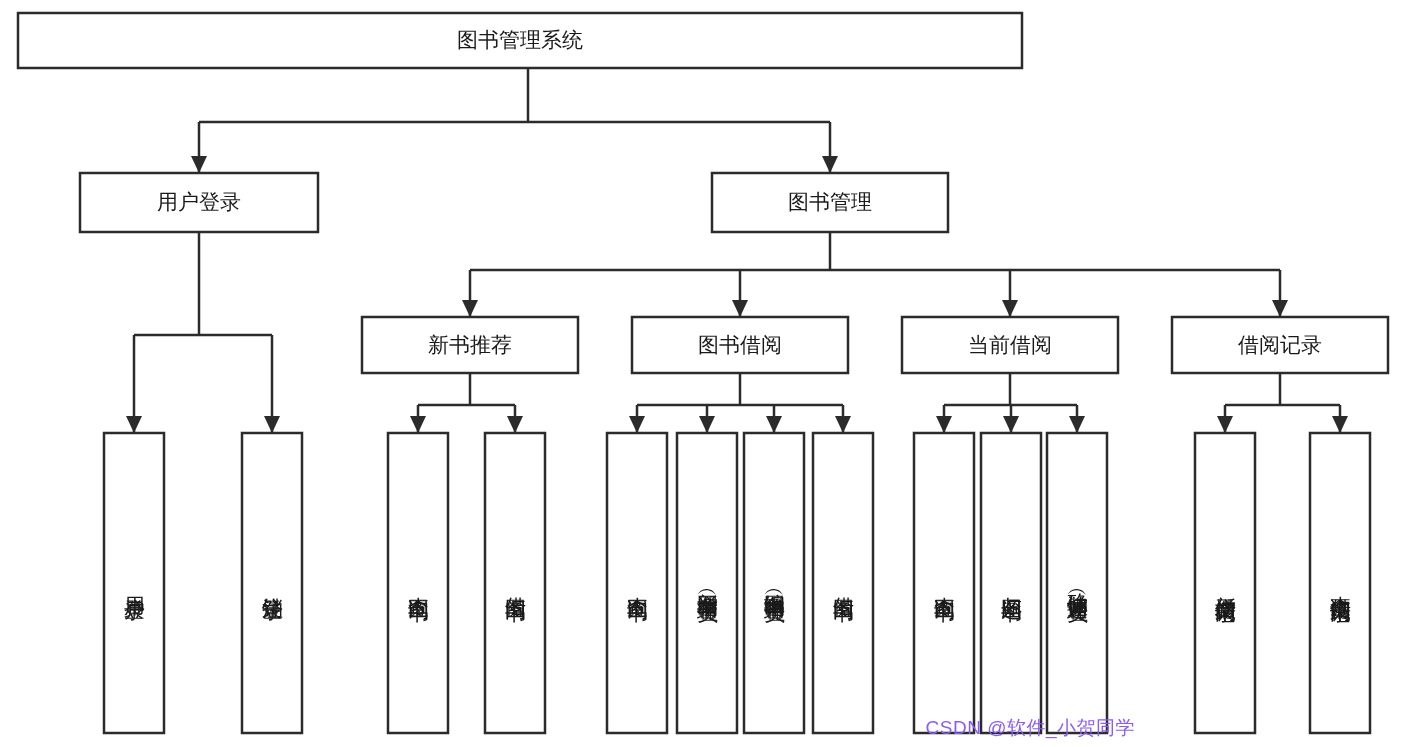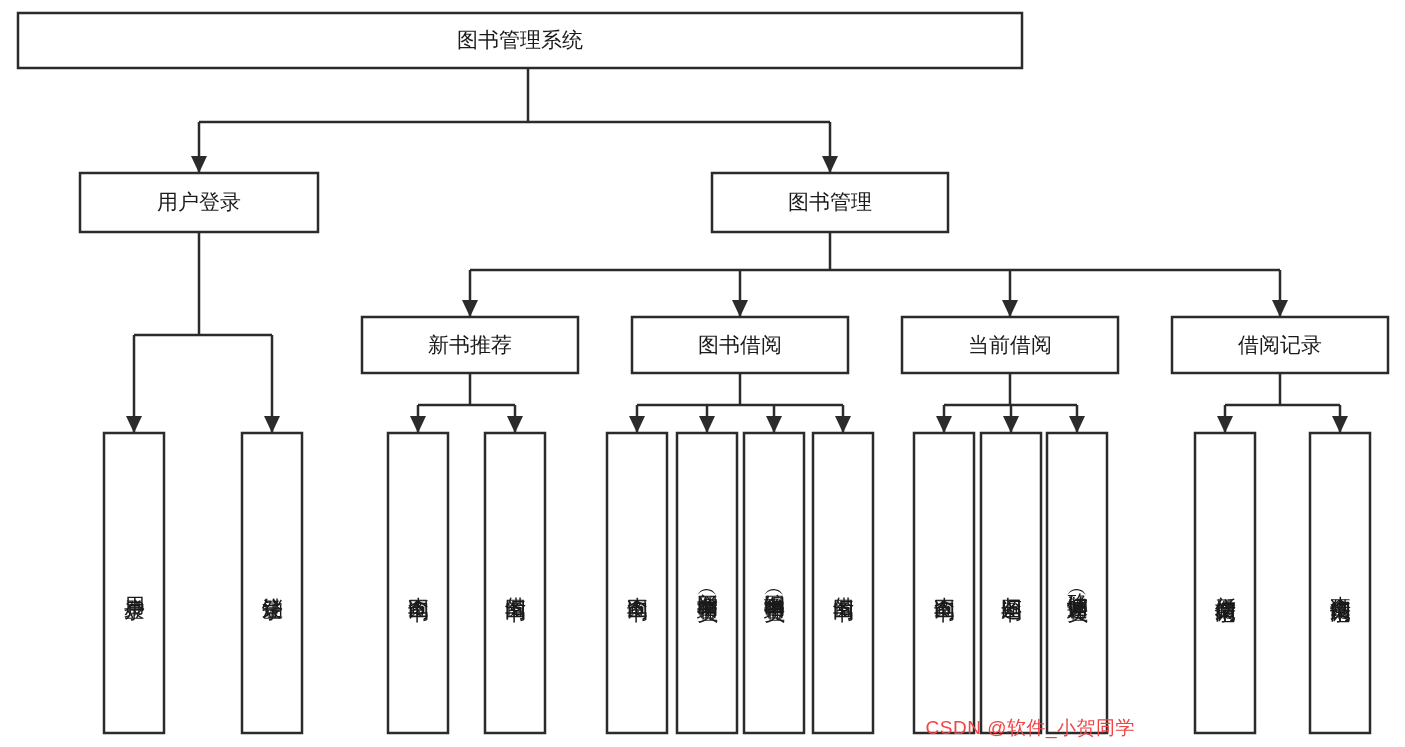--- a/index.html
+++ b/index.html
@@ -70,21 +70,21 @@
     color: #1a1a1a;
     white-space: nowrap;
     text-align: center;
   }
   .watermark {
     position: absolute;
     right: 8px;
     bottom: 6px;
     font-family: "Liberation Sans", "DejaVu Sans", sans-serif;
     font-size: 19px;
-    color: #ef4444;
+    color: #8b5cf6;
     letter-spacing: 0.5px;
     white-space: nowrap;
   }
 </style>
 </head>
 <body>
 
 <div id="diagram-root">
 
   <svg class="flow" id="flow-svg" viewBox="0 0 1405 747" xmlns="http://www.w3.org/2000/svg">

